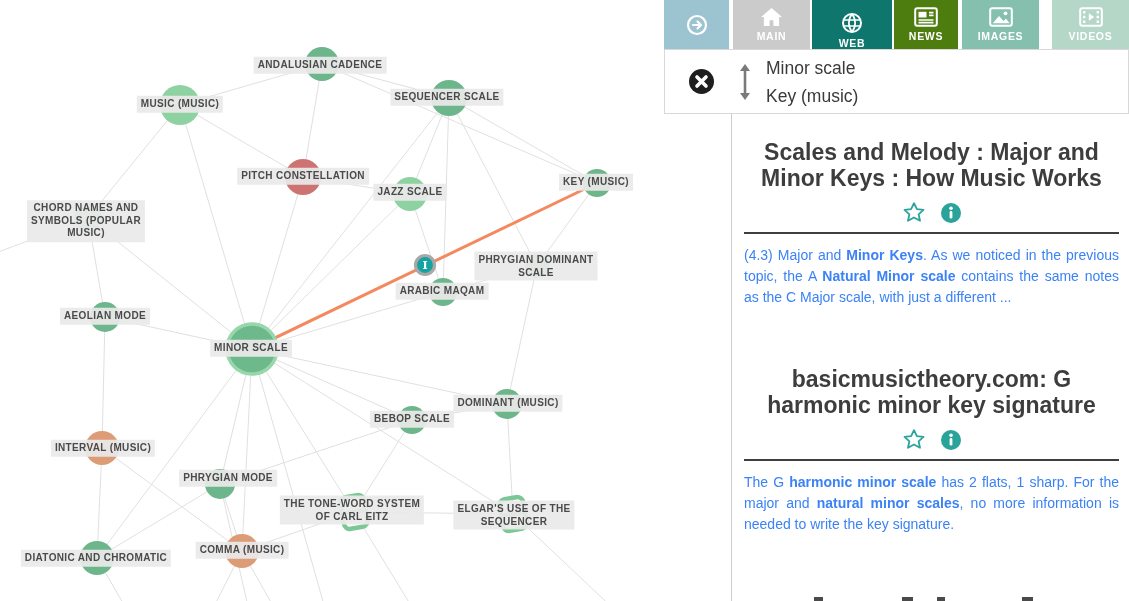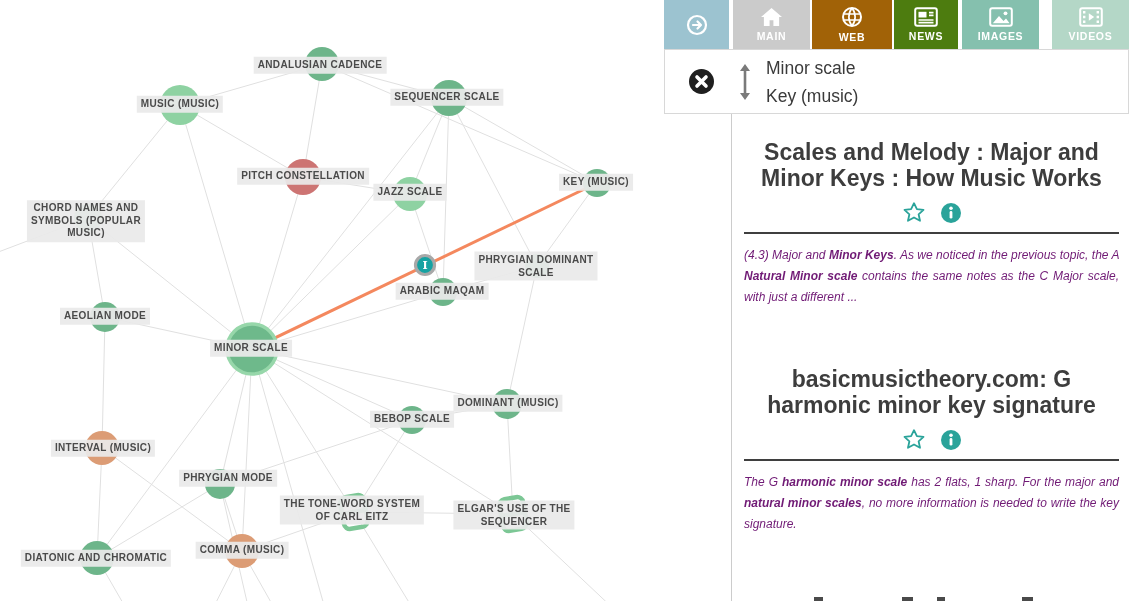--- a/index.html
+++ b/index.html
@@ -33,21 +33,21 @@
   #updown{margin-left:22px;line-height:0;cursor:pointer;}
   .qlines{margin-left:13px;font-size:17.5px;color:#3a3a3a;line-height:28px;}
 
   #results{position:absolute;left:67px;top:114px;width:398px;height:487px;box-sizing:border-box;
            border-left:1px solid #ccc;padding:25px 10px 0 12px;overflow:hidden;}
   .rtitle{font-size:23px;font-weight:bold;color:#3d3d3d;text-align:center;line-height:26px;cursor:pointer;}
   .rtitle div{white-space:nowrap;}
   .ricons{display:flex;justify-content:center;align-items:center;gap:14px;margin-top:10px;}
   .ricons span{line-height:0;cursor:pointer;}
   .rdivider{height:2px;background:#3f3f3f;margin-top:8px;}
-  .rsnippet{margin:11px 0 0;font-size:12px;color:#701a75;line-height:21px;text-align:justify;font-style:italic;}
+  .rsnippet{margin:11px 0 0;font-size:14px;color:#3b82f6;line-height:21px;text-align:justify;}
   .result + .result{margin-top:58px;}
   #clipped{position:absolute;left:12px;bottom:0;height:4px;width:370px;}
   #clipped i{position:absolute;bottom:0;height:4px;background:#4a4a4a;}
 </style>
 </head>
 <body>
 
 <div id="app">
 
   <div id="graph">
@@ -209,21 +209,21 @@
           </span>
         </div>
         <div class="tab" style="background: rgb(203, 203, 203);">
           <span class="tab-ic">
             <svg width="23" height="20" viewBox="0 0 24 21">
               <path d="M12 1L1 10.5h3V20h6v-6h4v6h6v-9.5h3z" fill="#fff"></path>
             </svg>
           </span>
           <span class="tab-lb">MAIN</span>
         </div>
-        <div class="tab active" style="background: #a16207;">
+        <div class="tab active" style="background: #0f766e; justify-content: flex-end;">
           <span class="tab-ic">
             <svg width="22" height="22" viewBox="0 0 22 22">
               <circle cx="11" cy="11" r="9" fill="none" stroke="#fff" stroke-width="2"></circle>
               <path d="M11 2a14.5 14.5 0 0 0 0 18M11 2a14.5 14.5 0 0 1 0 18M2.6 8h16.8M2.6 14h16.8" fill="none" stroke="#fff" stroke-width="1.7"></path>
             </svg>
           </span>
           <span class="tab-lb">WEB</span>
         </div>
         <div class="tab" style="background: #4d7c0f;">
           <span class="tab-ic">

